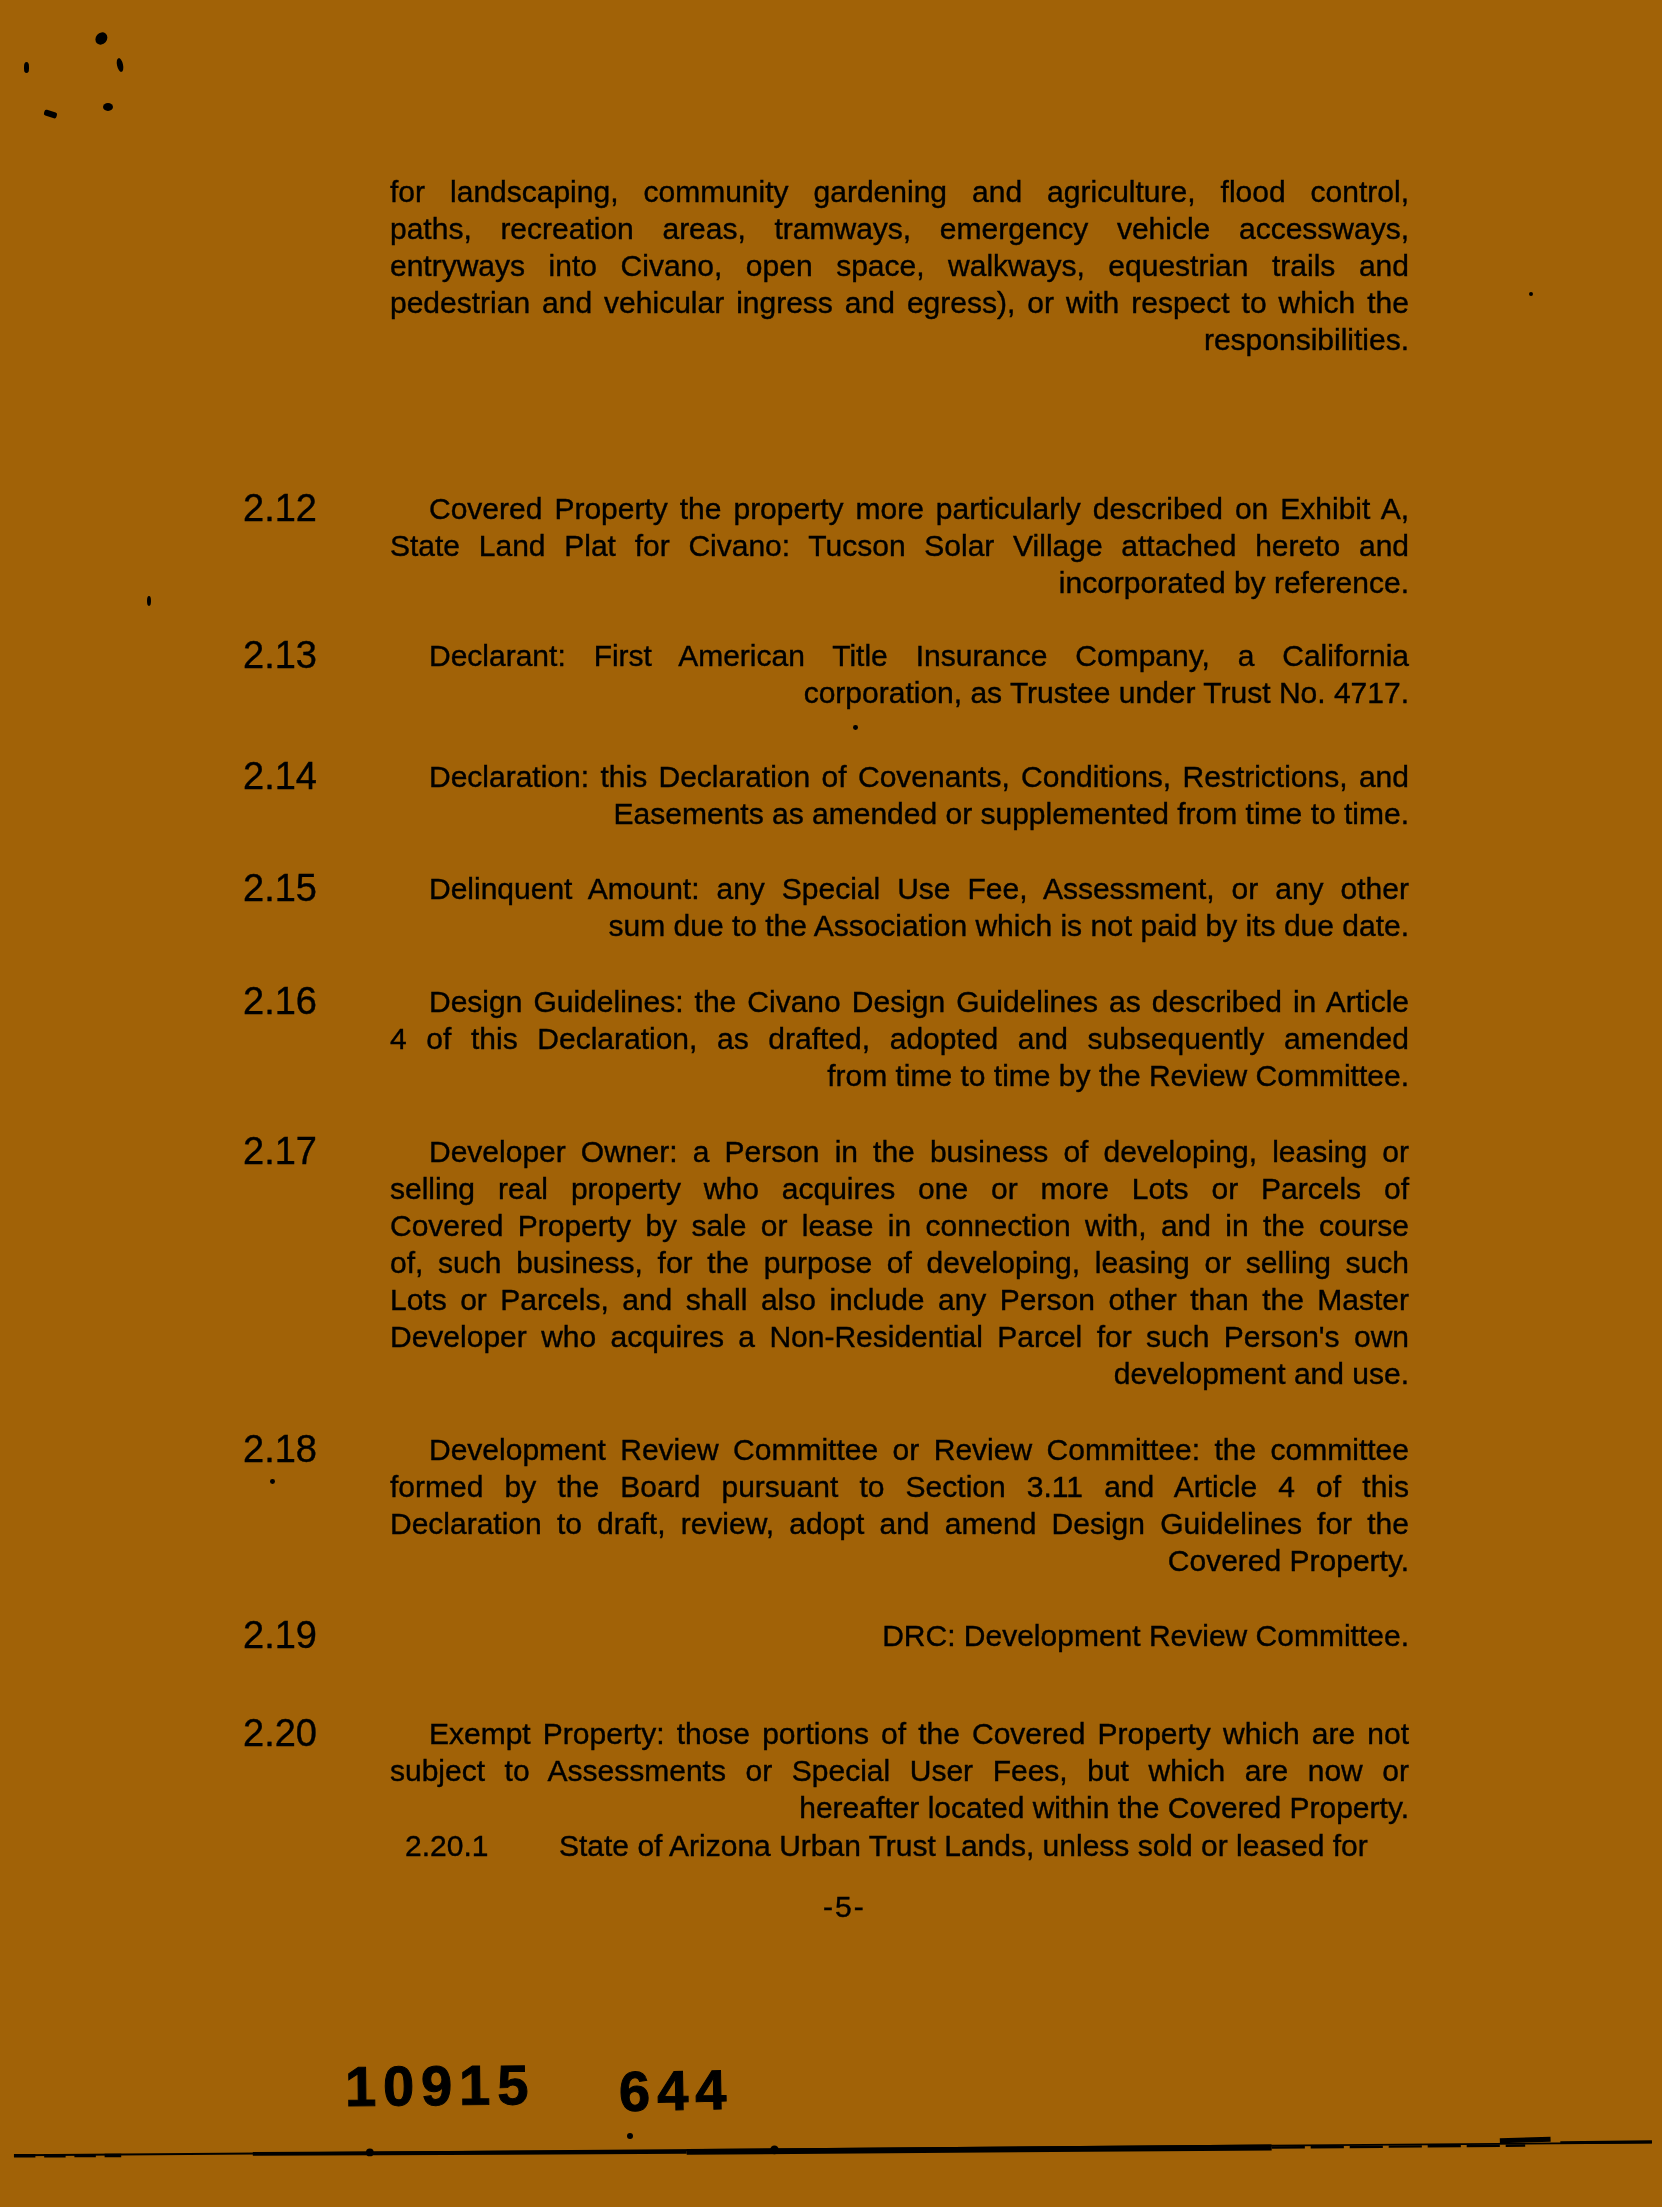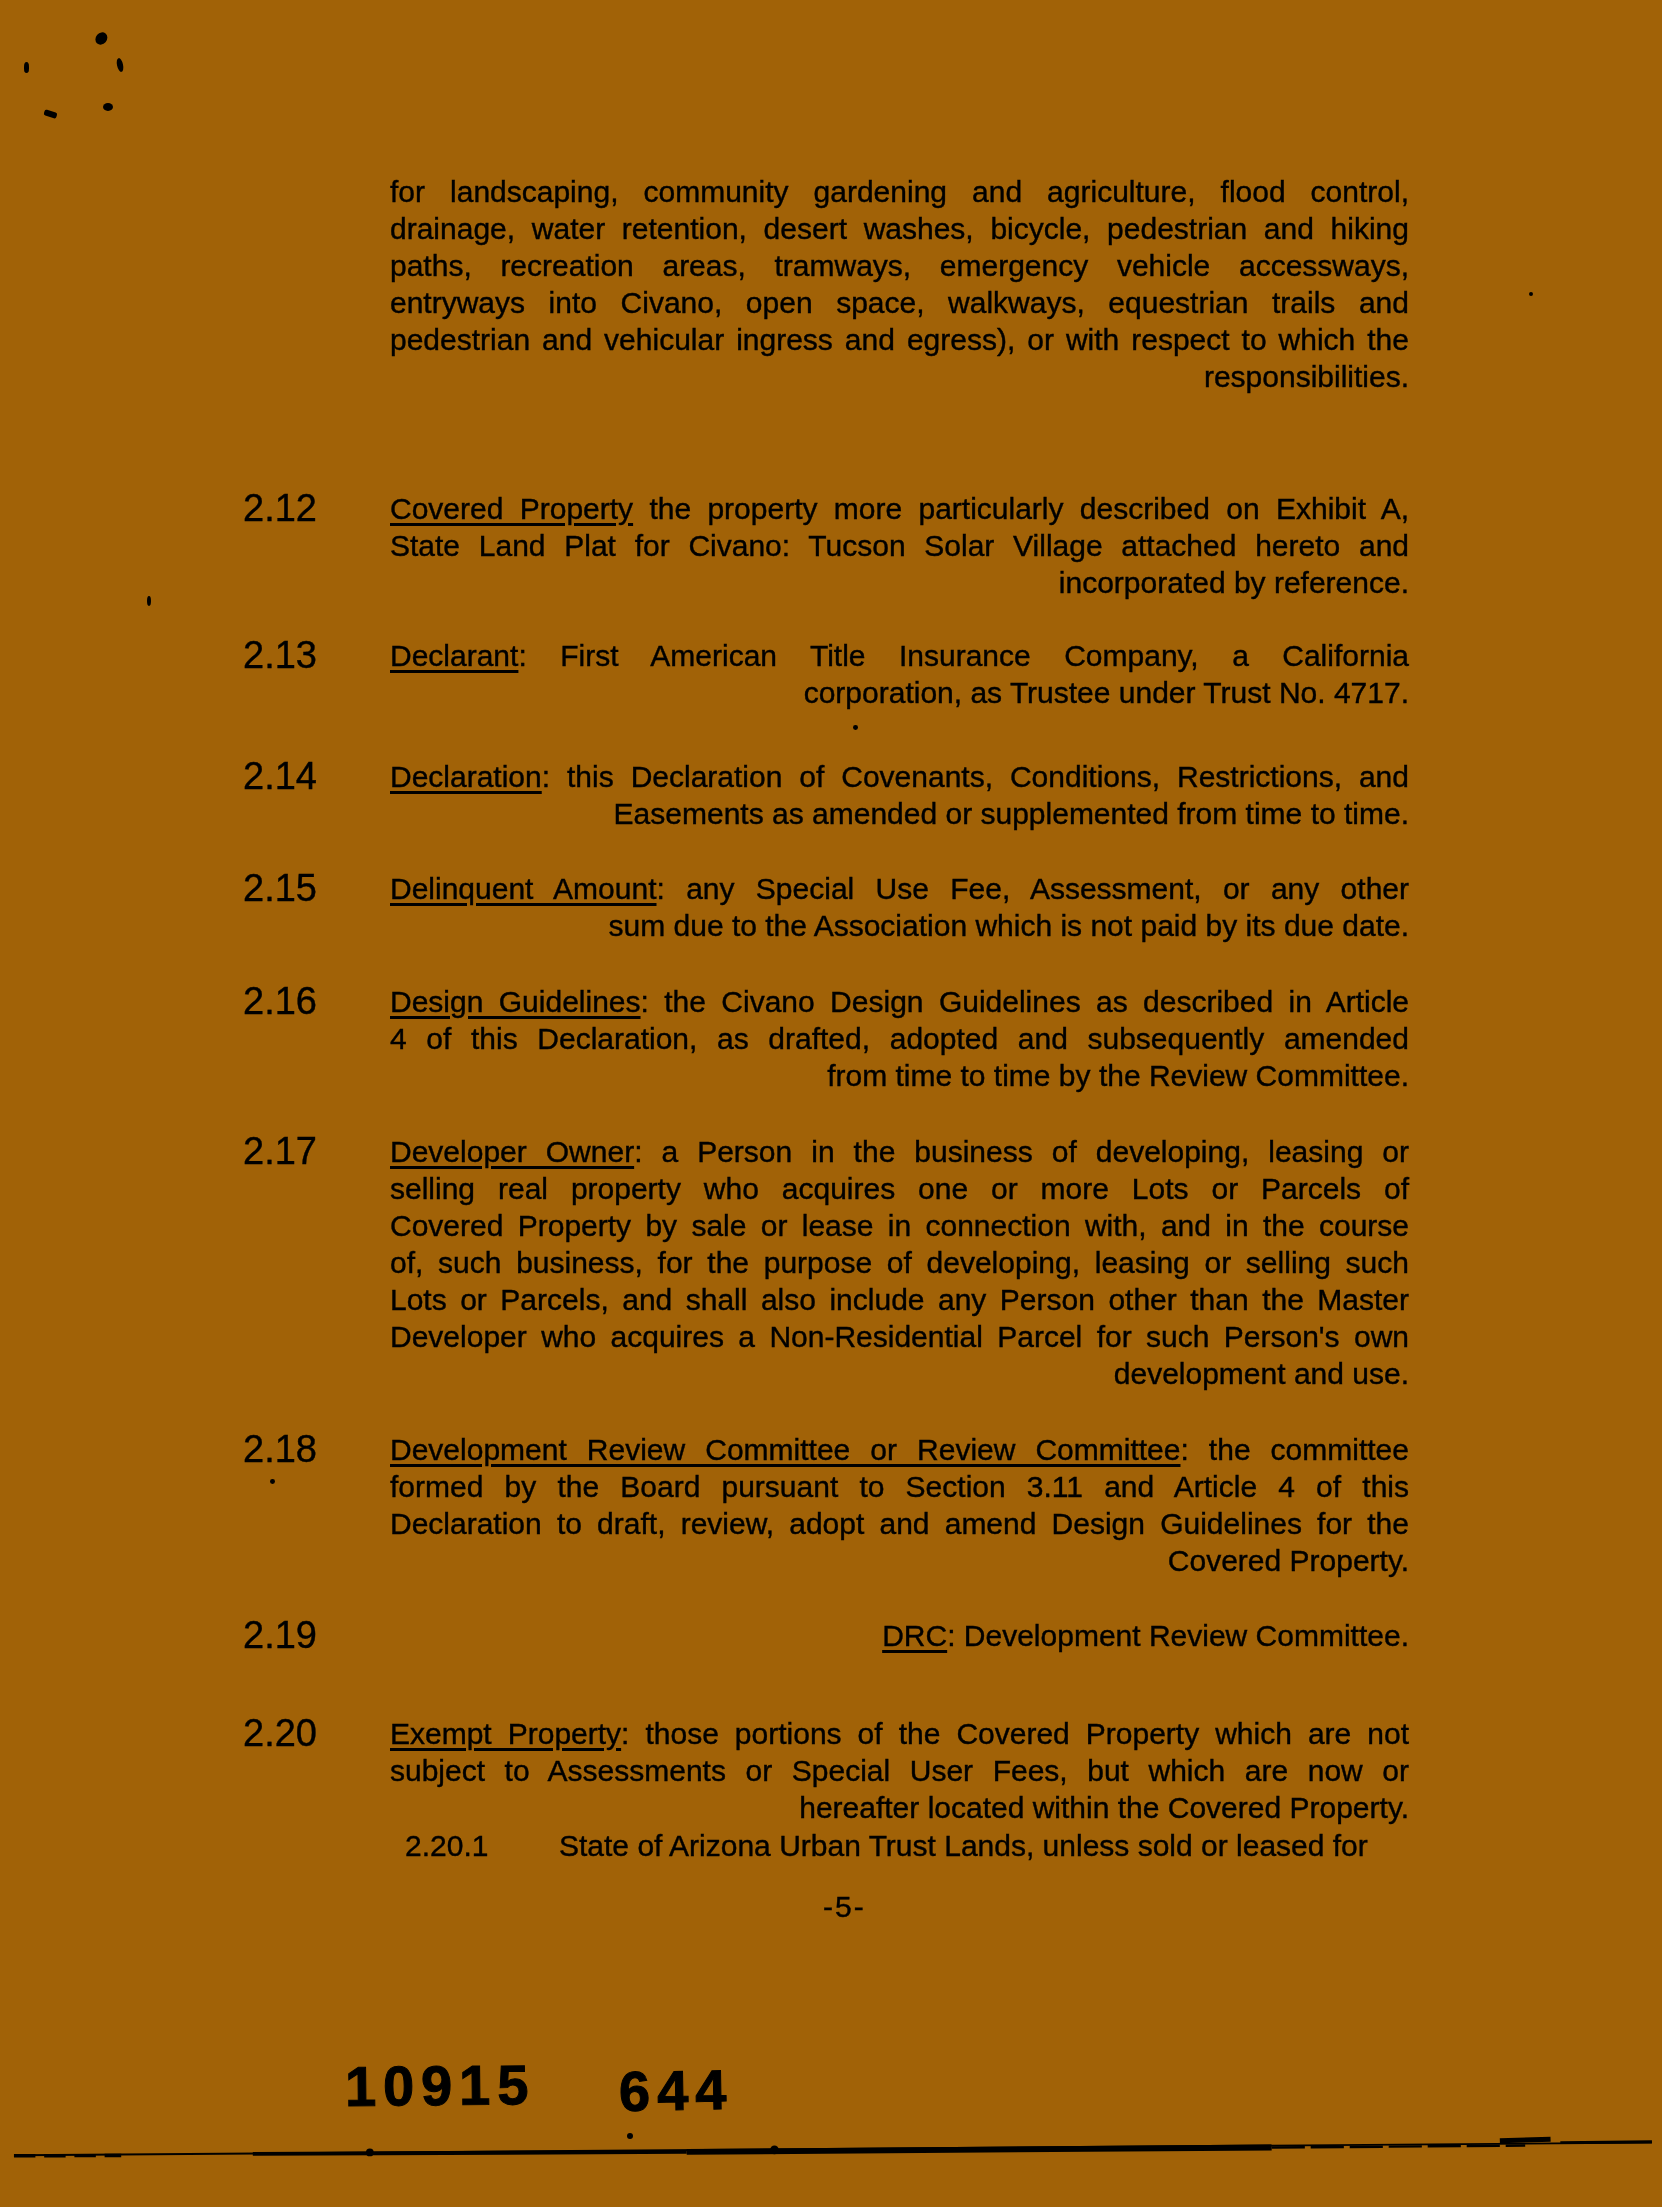--- a/index.html
+++ b/index.html
@@ -11,21 +11,21 @@
     font-family:"Liberation Sans","DejaVu Sans",sans-serif;
     color:#000;
     padding-left:31px;
     -webkit-text-stroke:0.4px #000;
   }
   .section{position:absolute;left:0;width:1662px;}
   .sec-num{position:absolute;left:243px;top:0;font-size:38px;line-height:37px;}
   .sec-body{position:absolute;left:390px;top:0;width:1019px;font-size:30px;}
   .line{line-height:37px;text-align:right;}
   .j{text-align:justify;text-align-last:justify;}
-  .u{text-decoration:underline;text-decoration-thickness:2.9px;text-underline-offset:3.9px;}
+  .u{text-decoration-thickness:2.9px;text-underline-offset:3.9px;margin-left:39px;}
   .sub-num{position:absolute;left:405px;top:0;font-size:30px;line-height:37px;}
   .sub-body{position:absolute;left:559px;top:0;width:961px;font-size:30px;line-height:37px;}
   .page-number{
     position:absolute;left:823px;top:1888px;
     font-size:30px;line-height:37px;letter-spacing:2px;
   }
   .stamp{
     position:absolute;left:345px;top:2056px;
     font-family:Liberation Sans, sans-serif;
     font-weight:700;font-size:56px;line-height:59px;
@@ -50,21 +50,20 @@
   <div class="speck" style="left:44px;top:111px;width:12.7px;height:5.9px;transform:rotate(18deg);border-radius:2px;"></div>
   <div class="speck" style="left:853px;top:725px;width:4.9px;height:4.9px;"></div>
   <div class="speck" style="left:1529px;top:292px;width:3.9px;height:3.9px;"></div>
   <div class="speck" style="left:147px;top:596px;width:3.9px;height:9.8px;"></div>
   <div class="speck" style="left:270px;top:1479px;width:4.9px;height:4.9px;"></div>
   <div class="speck" style="left:627px;top:2133px;width:5.9px;height:5.9px;"></div>
 
   <div class="section" style="top:173px;">
     <div class="sec-body">
       <div class="line j">for landscaping, community gardening and agriculture, flood control,</div>
-      <div class="line j">drainage, water retention, desert washes, bicycle, pedestrian and hiking</div>
       <div class="line j">paths, recreation areas, tramways, emergency vehicle accessways,</div>
       <div class="line j">entryways into Civano, open space, walkways, equestrian trails and</div>
       <div class="line j">pedestrian and vehicular ingress and egress), or with respect to which the</div>
       <div class="line">responsibilities.</div>
     </div>
   </div>
 
   <div class="section" style="top:490px;">
     <div class="sec-num">2.12</div>
     <div class="sec-body">

